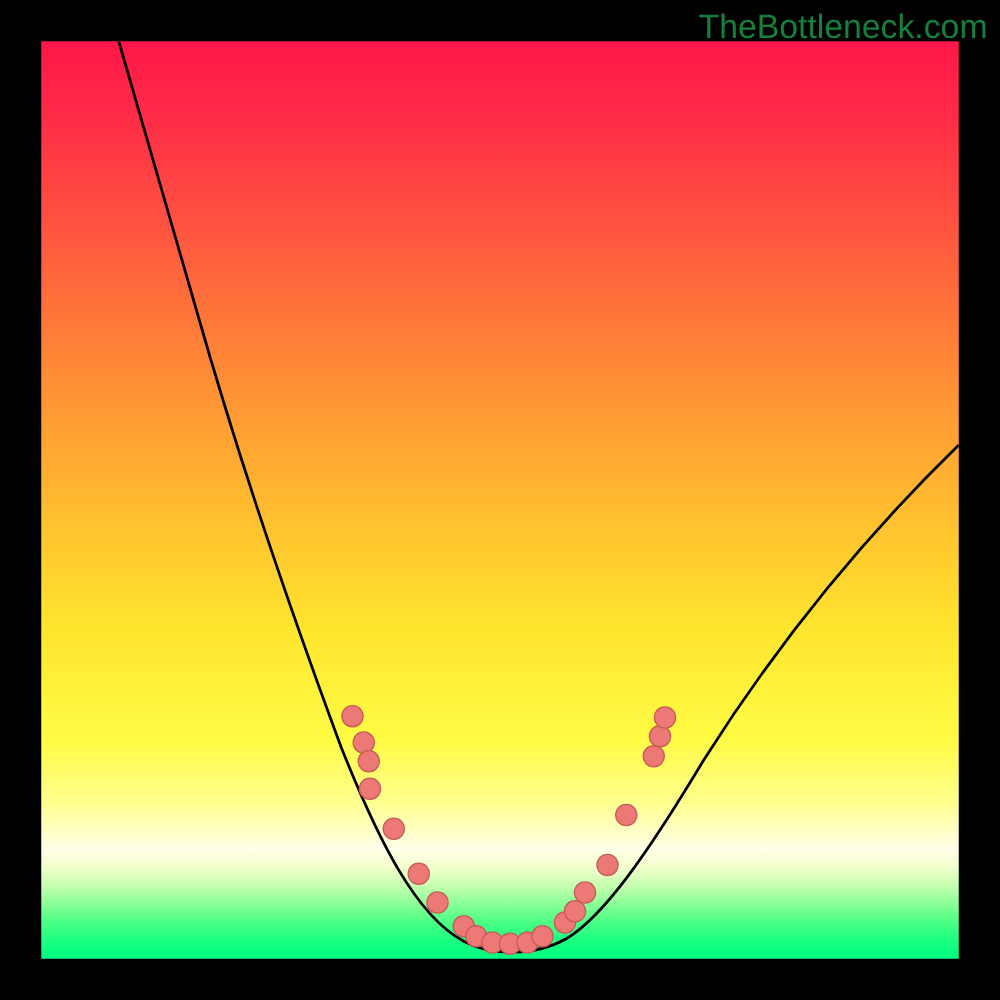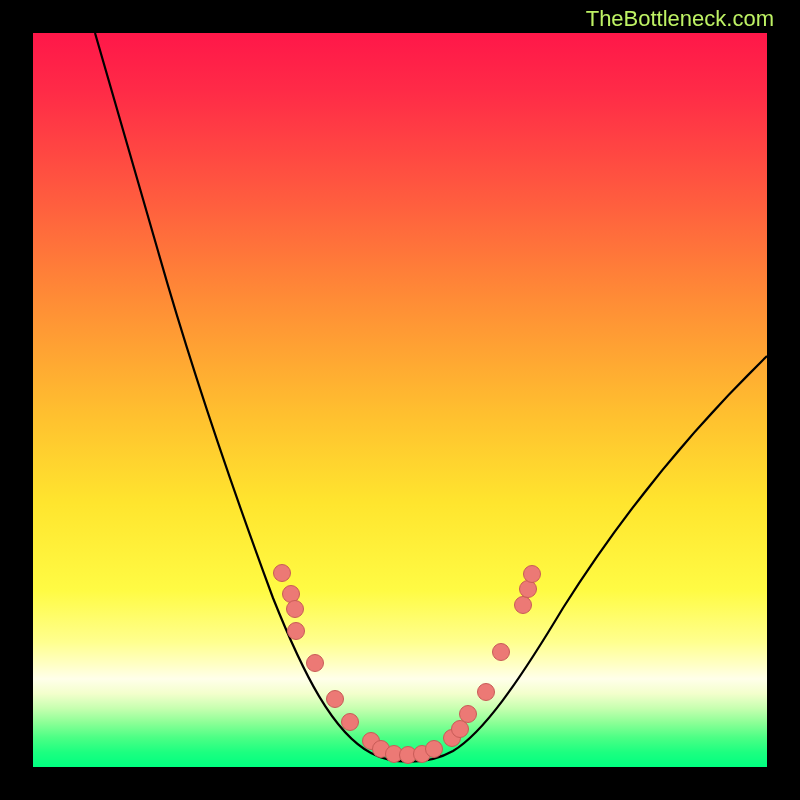--- a/index.html
+++ b/index.html
@@ -40,25 +40,25 @@
       #c7ffb0 92%,
       #8bff96 94%,
       #4cff85 96%,
       #1cff80 98%,
       #00ff80 100%
     );
   }
   .watermark {
     position: absolute;
     top: 6px;
-    right: 26px;
+    right: 10px;
     font-family: Arial, Helvetica, sans-serif;
-    font-size: 22px;
+    font-size: 27px;
     font-weight: 500;
-    color: #bef264;
+    color: #15803d;
     letter-spacing: 0px;
     user-select: none;
   }
   svg.curve-layer {
     position: absolute;
     left: 0;
     top: 0;
     width: 734px;
     height: 734px;
     pointer-events: none;

